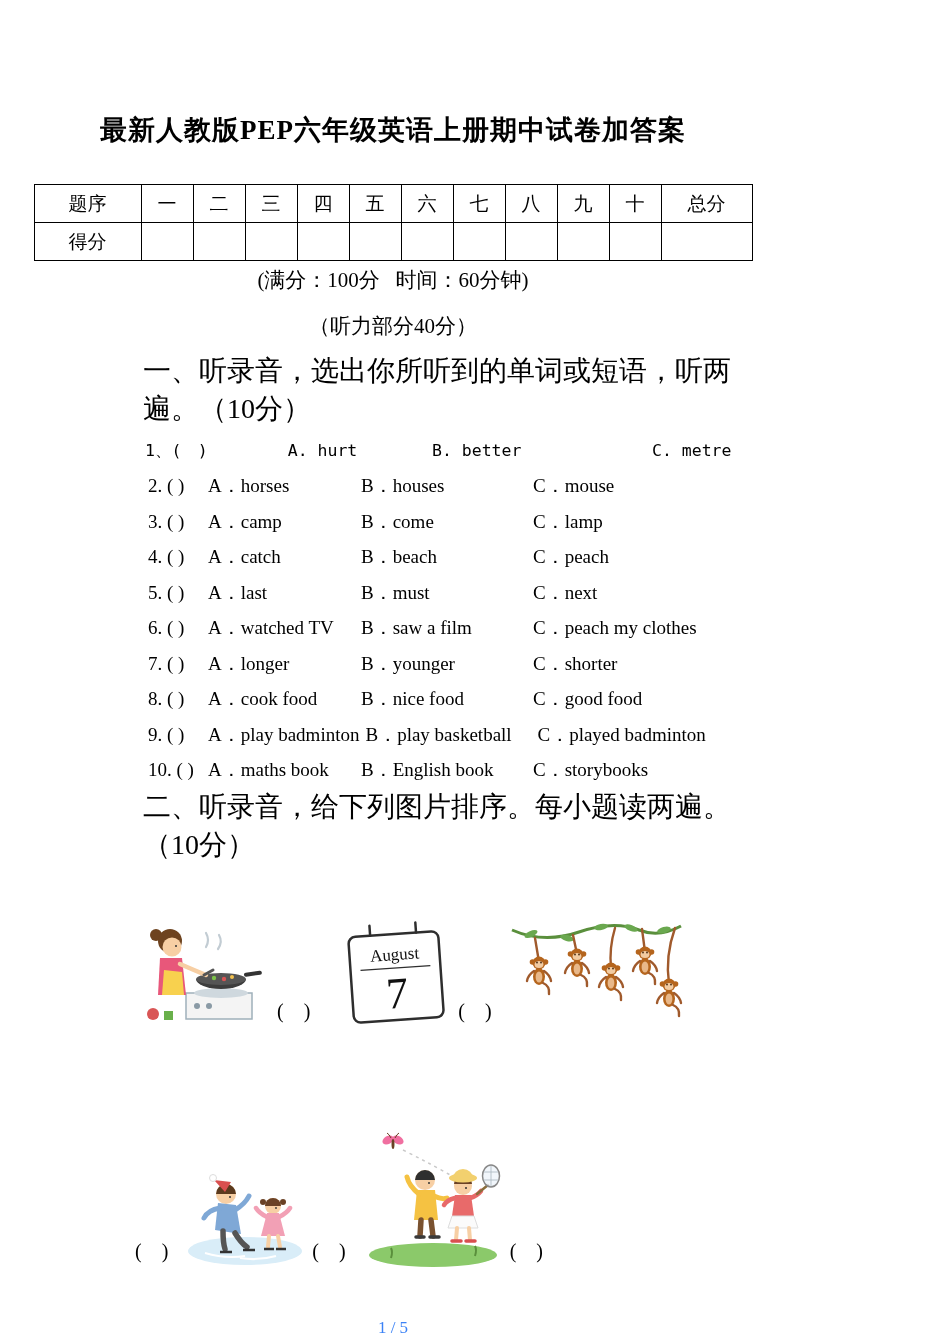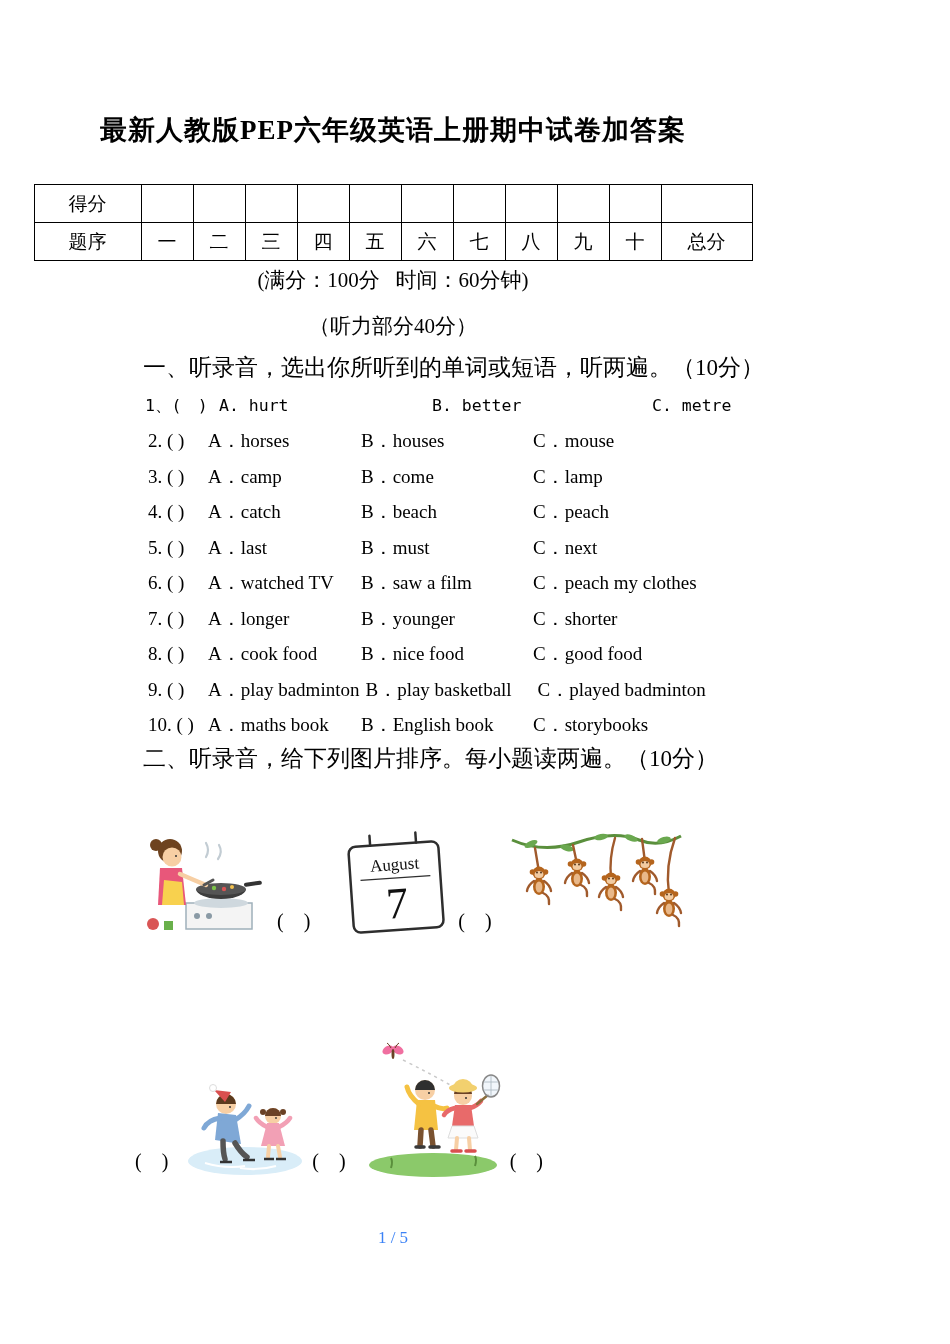--- a/index.html
+++ b/index.html
@@ -20,39 +20,39 @@
     border:1px solid #000; height:38px; text-align:center;
     font-size:19px; padding:0; vertical-align:middle;
   }
   td.c-label { width:107px; }
   td.c-num   { width:52px; }
   td.c-total { width:91px; }
 
   .score-note   { text-align:center; font-size:21px; margin-top:5px; white-space:pre; }
   .listen-head  { text-align:center; font-size:21px; margin-top:18px; }
 
-  .sec-head  { font-size:23px; margin:12px 0 0 143px; }
+  .sec-head  { font-size:28px; margin:12px 0 0 143px; }
   .sec-head2 { margin-top:0; }
 
   .questions { margin-top:5px; }
   .q-row {
     display:flex; align-items:center; height:35.5px;
     margin-left:148px; font-size:19px;
   }
   .q-row span { white-space:pre; }
   .q-num { width:60px; }
   .q-a   { min-width:153px; padding-right:6px; }
   .q-b   { min-width:172px; padding-right:6px; }
 
   .q-row.mono {
     font-family:"DejaVu Sans Mono", monospace;
     font-size:16.5px; margin-left:145px;
   }
   .mono .q-num { width:74px; }
-  .mono .q-a   { min-width:213px; }
+  .mono .q-a   { min-width:213px;text-align:center; }
   .mono .q-b   { min-width:220px; }
 
   .img-row { display:flex; align-items:flex-end; }
   .row1 { margin:44px 0 0 140px; }
   .row2 { margin:100px 0 0 128px; }
   .bracket { font-size:20px; white-space:pre; padding:0 7px 3px 7px; }
   .gap-sm { margin-left:24px; }
   .gap-xs { margin-left:10px; }
 
   .footer { text-align:center; font-size:17px; margin-top:50px; color:#3b82f6; }
@@ -61,46 +61,46 @@
 </head>
 <body>
 
 <div class="page">
 
   <h1 class="title">最新人教版PEP六年级英语上册期中试卷加答案</h1>
 
   <table class="score">
     <tbody>
         <tr>
-      <td class="c-label">得分</td>
-      <td class="c-num"></td>
-      <td class="c-num"></td>
-      <td class="c-num"></td>
-      <td class="c-num"></td>
-      <td class="c-num"></td>
-      <td class="c-num"></td>
-      <td class="c-num"></td>
-      <td class="c-num"></td>
-      <td class="c-num"></td>
-      <td class="c-num"></td>
-      <td class="c-total"></td>
-    </tr>
-    <tr>
       <td class="c-label">题序</td>
       <td class="c-num">一</td>
       <td class="c-num">二</td>
       <td class="c-num">三</td>
       <td class="c-num">四</td>
       <td class="c-num">五</td>
       <td class="c-num">六</td>
       <td class="c-num">七</td>
       <td class="c-num">八</td>
       <td class="c-num">九</td>
       <td class="c-num">十</td>
       <td class="c-total">总分</td>
+    </tr>
+    <tr>
+      <td class="c-label">得分</td>
+      <td class="c-num"></td>
+      <td class="c-num"></td>
+      <td class="c-num"></td>
+      <td class="c-num"></td>
+      <td class="c-num"></td>
+      <td class="c-num"></td>
+      <td class="c-num"></td>
+      <td class="c-num"></td>
+      <td class="c-num"></td>
+      <td class="c-num"></td>
+      <td class="c-total"></td>
     </tr>
   </tbody>
     </table>
 
   <div class="score-note">(满分：100分   时间：60分钟)</div>
   <div class="listen-head">（听力部分40分）</div>
 
   <div class="sec-head">一、听录音，选出你所听到的单词或短语，听两遍。（10分）</div>
 
   <div class="questions">

